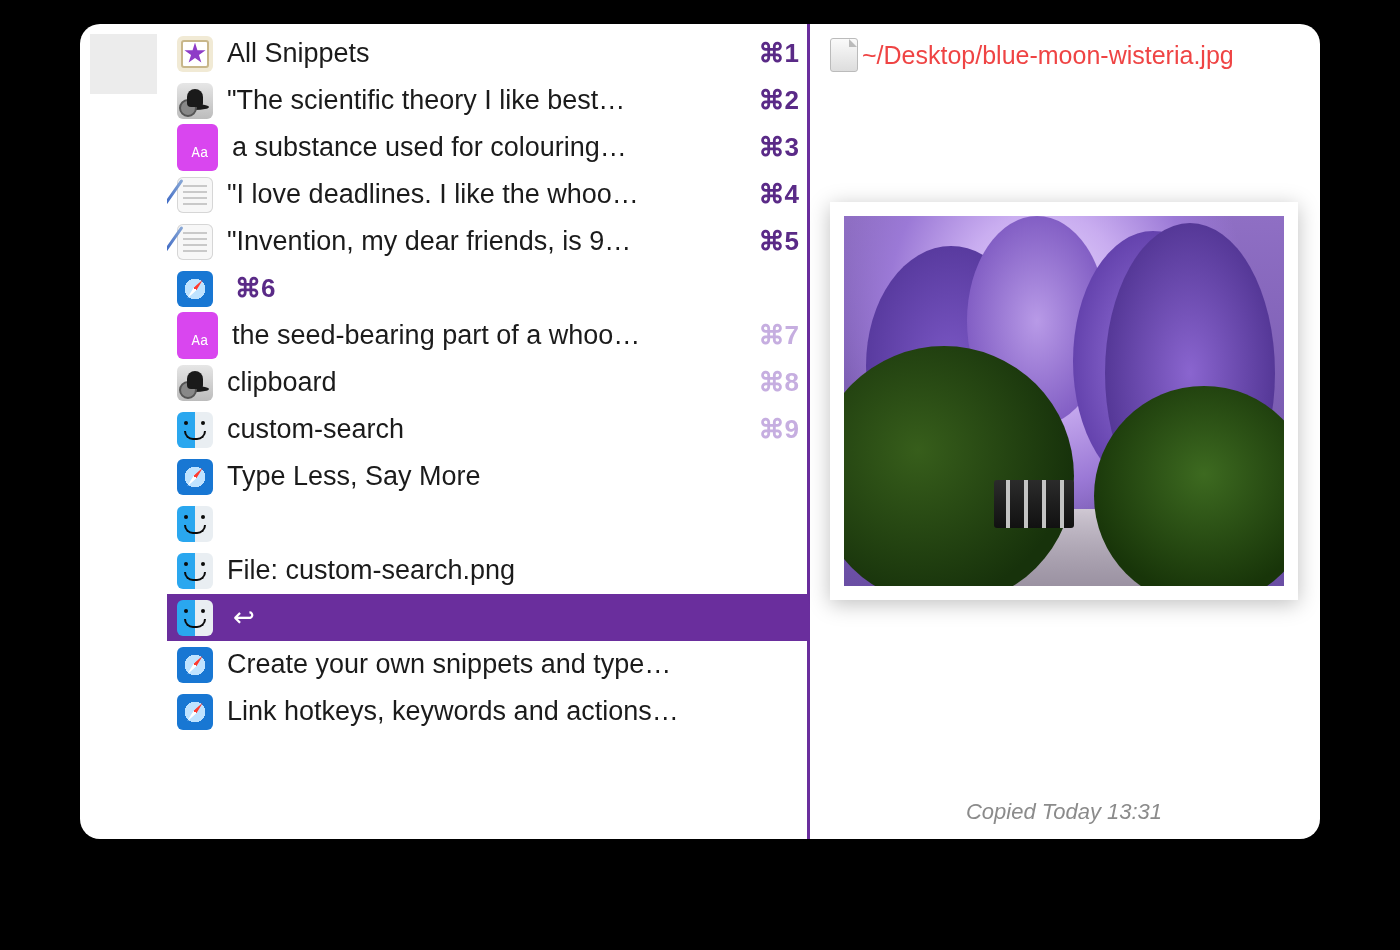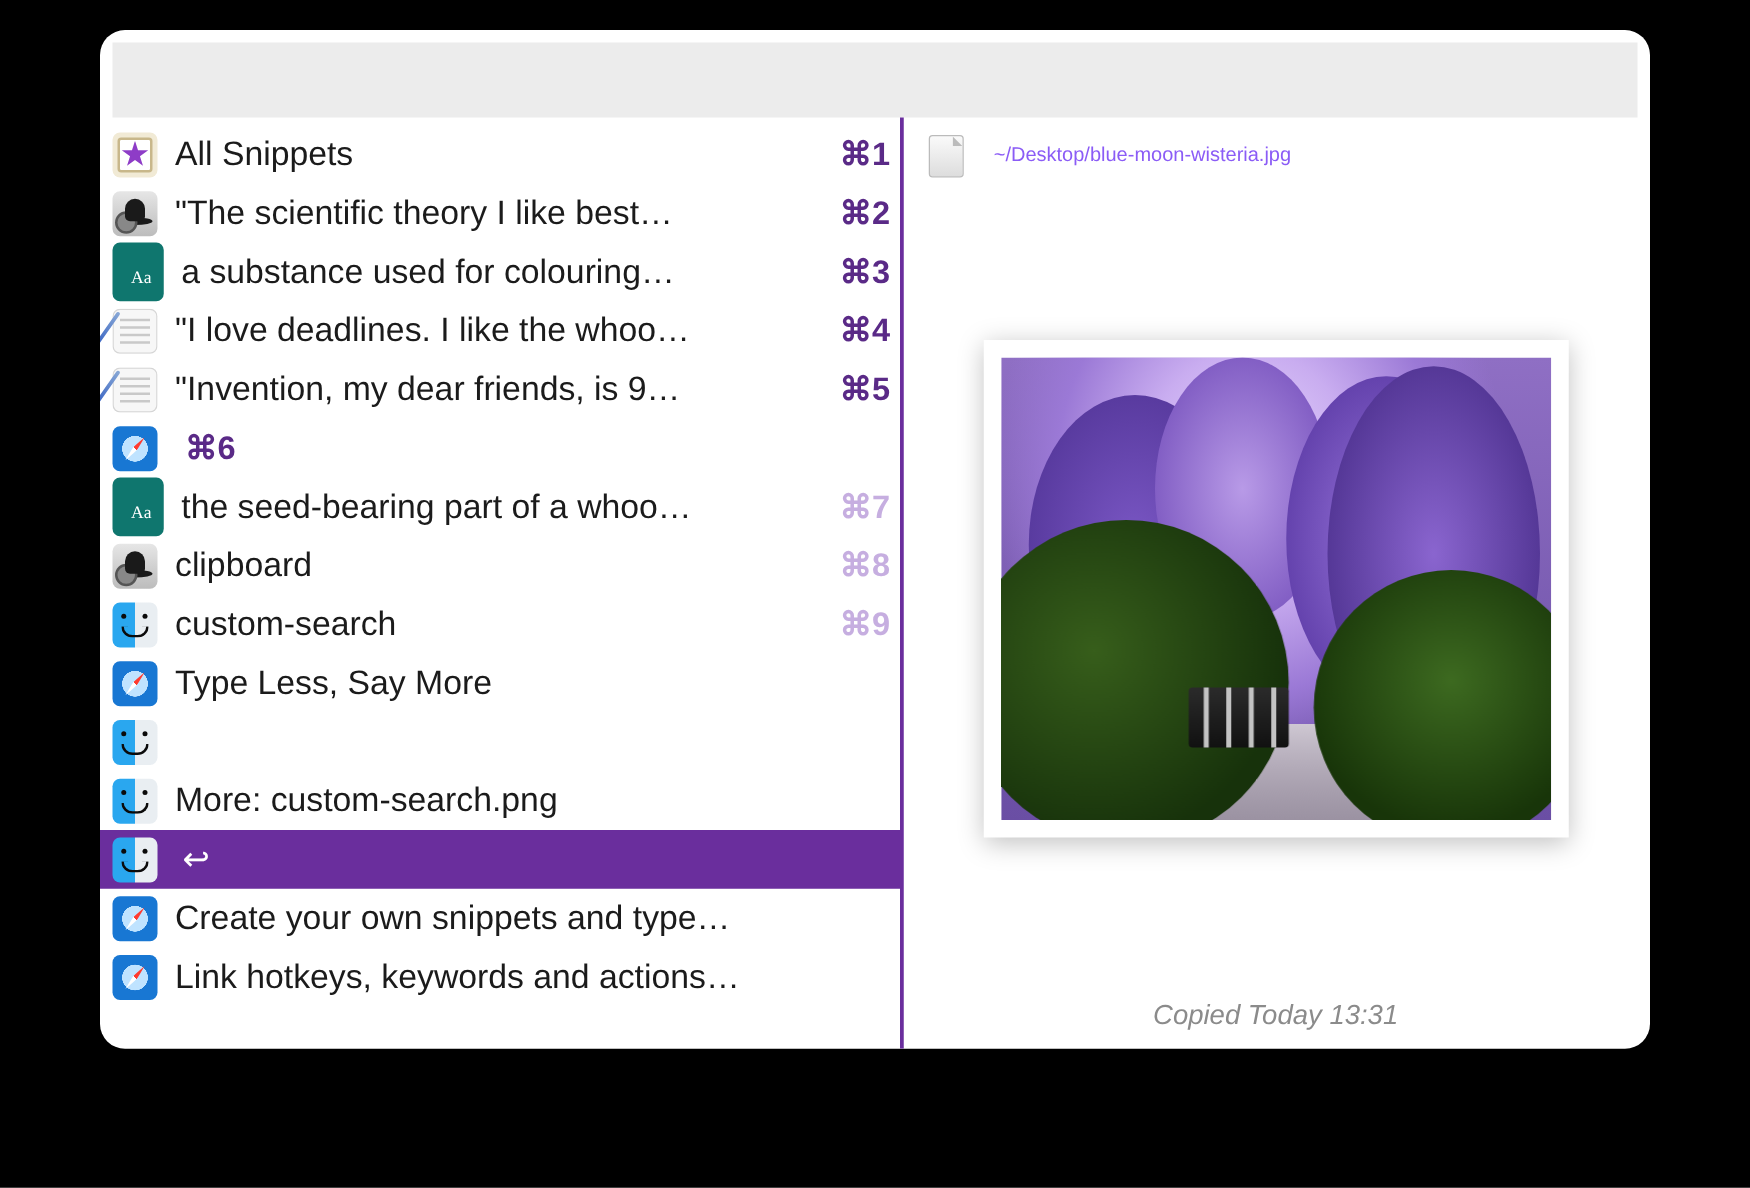--- a/index.html
+++ b/index.html
@@ -21,21 +21,20 @@
   }
   .panel {
     margin-top: 24px;
     width: 1240px;
     height: 815px;
     background: #fff;
     border-radius: 20px;
     box-shadow: 0 20px 60px rgba(0,0,0,.55);
     overflow: hidden;
     display: flex;
-    flex-direction: column;
   }
   .search-wrap {
     padding: 10px 10px 0 10px;
   }
   .search {
     width: 100%;
     height: 60px;
     border: none;
     background: #ececec;
     font-size: 30px;
@@ -100,23 +99,23 @@
   .row .enter {
     color: #fff;
     font-size: 26px;
     padding-left: 6px;
   }
 
   
   .path-line {
     display: flex;
     align-items: center;
-    font-size: 16px;
-    color: #8b5cf6;
-    gap: 24px;
+    font-size: 25px;
+    color: #ef4444;
+    gap: 4px;
   }
   .doc-ico {
     width: 26px; height: 32px;
     background: linear-gradient(#fafafa,#ddd);
     border: 1px solid #bbb;
     border-radius: 3px;
     position: relative;
     flex: none;
   }
   .doc-ico:before {
@@ -190,21 +189,21 @@
   
   .ico-clipboard {
     background:#f1ead5; position:relative;
   }
   .ico-clipboard:before{content:"";position:absolute;inset:4px;border:2px solid #c8b78a;border-radius:3px;background:#fff;}
   .ico-clipboard:after{content:"";position:absolute;left:50%;top:50%;width:22px;height:22px;background:#8e3cc7;transform:translate(-50%,-50%);clip-path:polygon(50% 0,61% 35%,98% 35%,68% 57%,79% 91%,50% 70%,21% 91%,32% 57%,2% 35%,39% 35%);}
   .ico-hat { background:linear-gradient(#e6e6e6,#bcbcbc); position:relative; }
   .ico-hat:before{content:"";position:absolute;left:4px;right:4px;bottom:9px;height:6px;border-radius:50%;background:#1a1a1a;}
   .ico-hat:after{content:"";position:absolute;left:10px;right:10px;top:6px;bottom:12px;border-radius:8px 8px 4px 4px;background:#1a1a1a;}
   .ico-gear{position:absolute;left:2px;bottom:2px;width:14px;height:14px;border-radius:50%;background:#888;border:2px solid #555;}
-  .ico-dict { background:#0f766e;color:#fff;font-size:14px;text-align:left;padding:11px 0 0 5px;font-family:Liberation Serif, serif;}
+  .ico-dict { background:#d946ef;color:#fff;font-size:14px;text-align:left;padding:11px 0 0 5px;font-family:Liberation Mono, monospace;}
   .ico-note {
     background:#f7f7f7; position:relative;
     box-shadow: inset 0 0 0 1px #d6d6d6;
   }
   .ico-note:before{content:"";position:absolute;left:6px;right:6px;top:8px;height:2px;background:#c9c9c9;box-shadow:0 6px #c9c9c9,0 12px #c9c9c9,0 18px #c9c9c9;}
   .ico-note:after{content:"";position:absolute;left:4px;top:2px;width:3px;height:30px;background:linear-gradient(#8aa9d6,#3a66c4);transform:rotate(35deg);transform-origin:top left;border-radius:2px;}
   .ico-safari {
     background:radial-gradient(circle at 50% 50%, #bfe3ff 0 40%, #1877d3 41% 100%);
     border-radius:50%;
     position:relative;
@@ -280,21 +279,21 @@
           </div>
           <div class="row">
             <span class="icon ico-safari"></span>
             <span class="label">Type Less, Say More</span>
           </div>
           <div class="row">
             <span class="icon ico-finder"></span>
           </div>
           <div class="row">
             <span class="icon ico-finder"></span>
-            <span class="label">More: custom-search.png</span>
+            <span class="label">File: custom-search.png</span>
           </div>
           <div class="row selected">
             <span class="icon ico-finder"></span>
             <span class="enter">↩</span>
           </div>
           <div class="row">
             <span class="icon ico-safari"></span>
             <span class="label">Create your own snippets and type…</span>
           </div>
           <div class="row">

